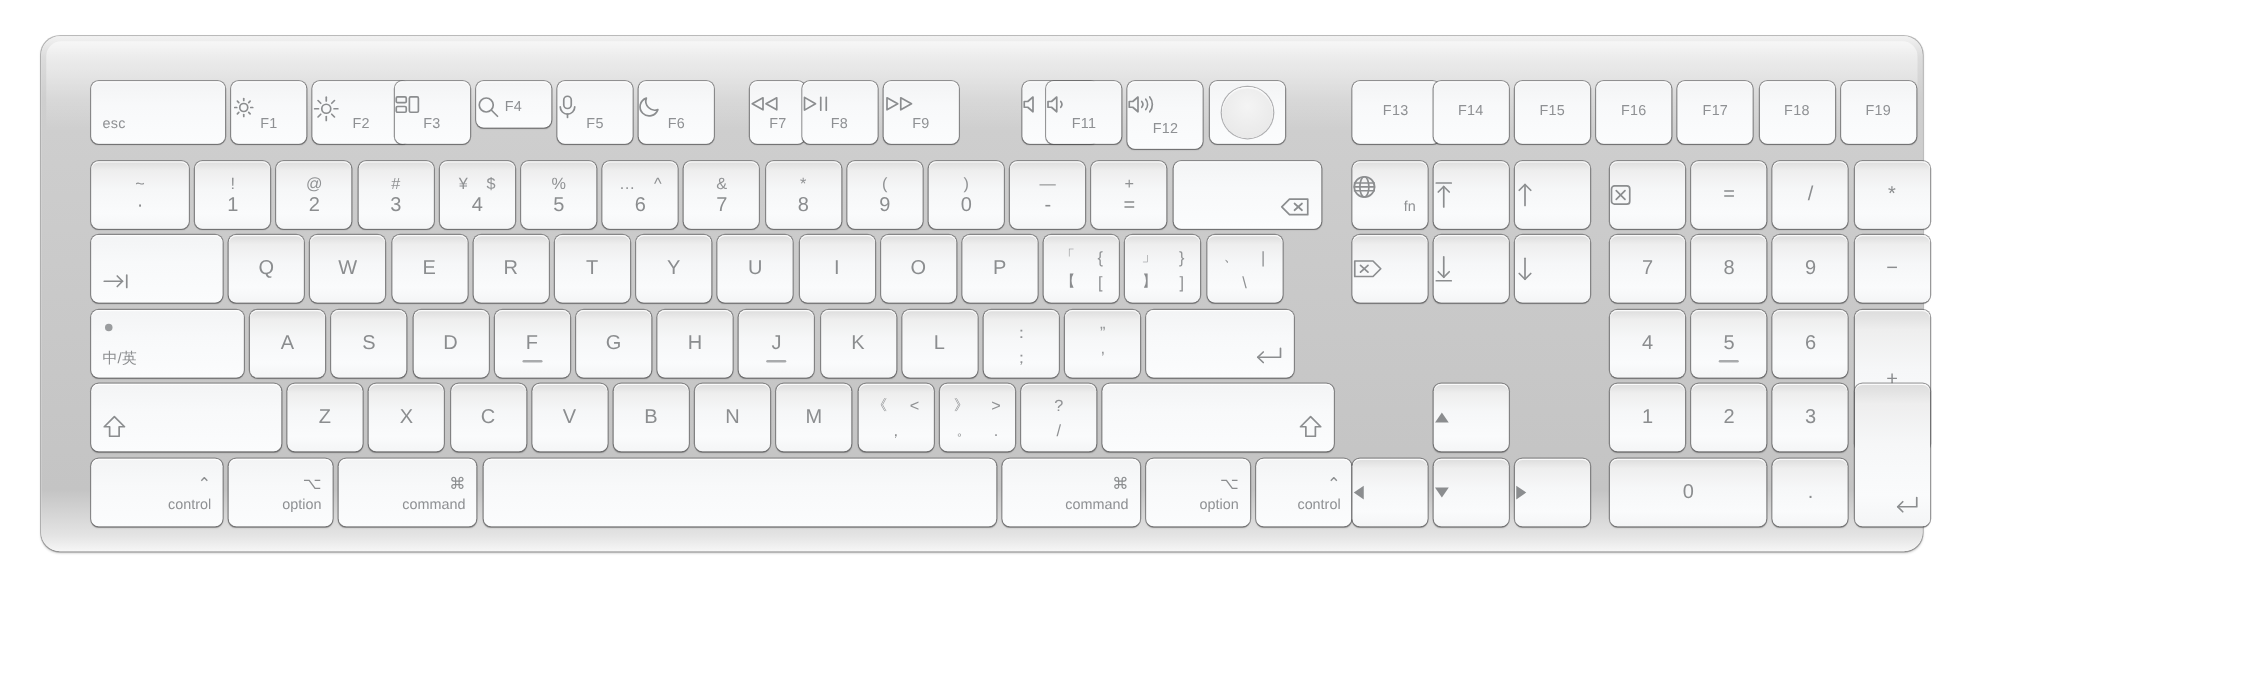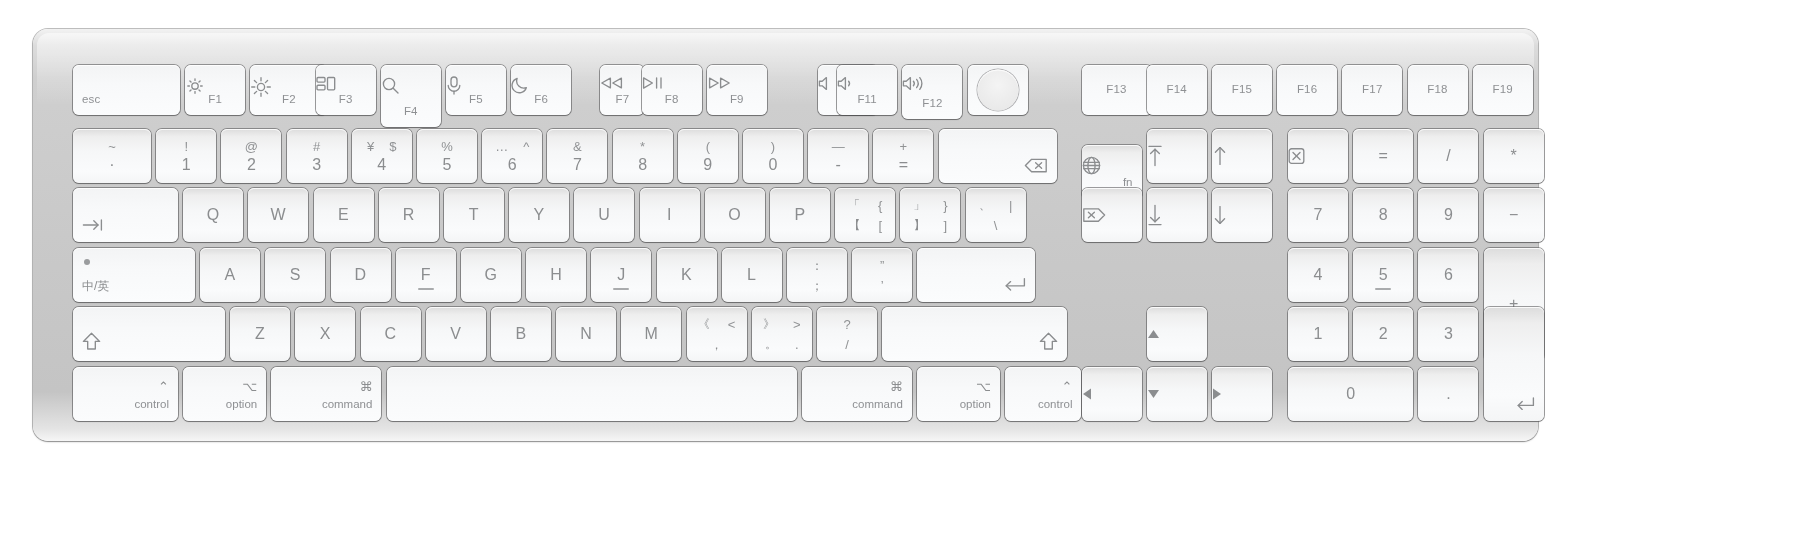--- a/index.html
+++ b/index.html
@@ -127,21 +127,21 @@
         <div class="key flat" style="left: 242.6px; top: 0px; width: 60px; height: 50px;">
           <span class="glyph tc ficon">
             <svg width="20" height="16" viewBox="0 0 20 16">
               <rect class="ic" x="1" y="1.5" width="8" height="4.6" rx="1"></rect>
               <rect class="ic" x="1" y="9.2" width="8" height="4.6" rx="1"></rect>
               <rect class="ic" x="11.5" y="1.5" width="7.2" height="12.3" rx="1"></rect>
             </svg>
           </span>
           <span class="glyph bc fnlabel">F3</span>
         </div>
-        <div class="key flat" style="left: 307.8px; top: 0px; width: 60px; height: 62px;">
+        <div class="key flat" style="left: 307.8px; top: 0px; width: 60px; height: 37px;">
           <span class="glyph tc ficon">
             <svg width="19" height="19" viewBox="0 0 19 19">
               <circle class="ic" cx="8" cy="8" r="5.6"></circle>
               <line class="ic" x1="12.2" y1="12.2" x2="17" y2="17"></line>
             </svg>
           </span>
           <span class="glyph bc fnlabel">F4</span>
         </div>
         <div class="key flat" style="left: 373px; top: 0px; width: 60px; height: 50px;">
           <span class="glyph tc ficon">
@@ -305,21 +305,21 @@
         </div>
         <div class="key flat" style="left: 865.6px; top: 63.5px; width: 118px; height: 54px;">
           <span class="glyph br">
             <svg width="24" height="15" viewBox="0 0 24 15">
               <path class="ic" d="M7.6 1.3h14.6v12.4H7.6L1.4 7.5z"></path>
               <line class="ic" x1="11.6" y1="4.8" x2="17.6" y2="10.2"></line>
               <line class="ic" x1="17.6" y1="4.8" x2="11.6" y2="10.2"></line>
             </svg>
           </span>
         </div>
-        <div class="key" style="left: 1008.5px; top: 63.5px; width: 60px; height: 54px; margin-top: 16px;">
+        <div class="key" style="left: 1008.5px; top: 63.5px; width: 60px; height: 54px;">
           <span class="glyph tc">
             <svg width="19" height="19" viewBox="0 0 19 19">
               <circle class="ic" cx="9.5" cy="9.5" r="8.1"></circle>
               <ellipse class="ic" cx="9.5" cy="9.5" rx="3.6" ry="8.1"></ellipse>
               <line class="ic" x1="1.6" y1="6.4" x2="17.4" y2="6.4"></line>
               <line class="ic" x1="1.6" y1="12.6" x2="17.4" y2="12.6"></line>
               <line class="ic" x1="1.4" y1="9.5" x2="17.6" y2="9.5"></line>
             </svg>
           </span>
           <span class="glyph br modtxt">fn</span>

